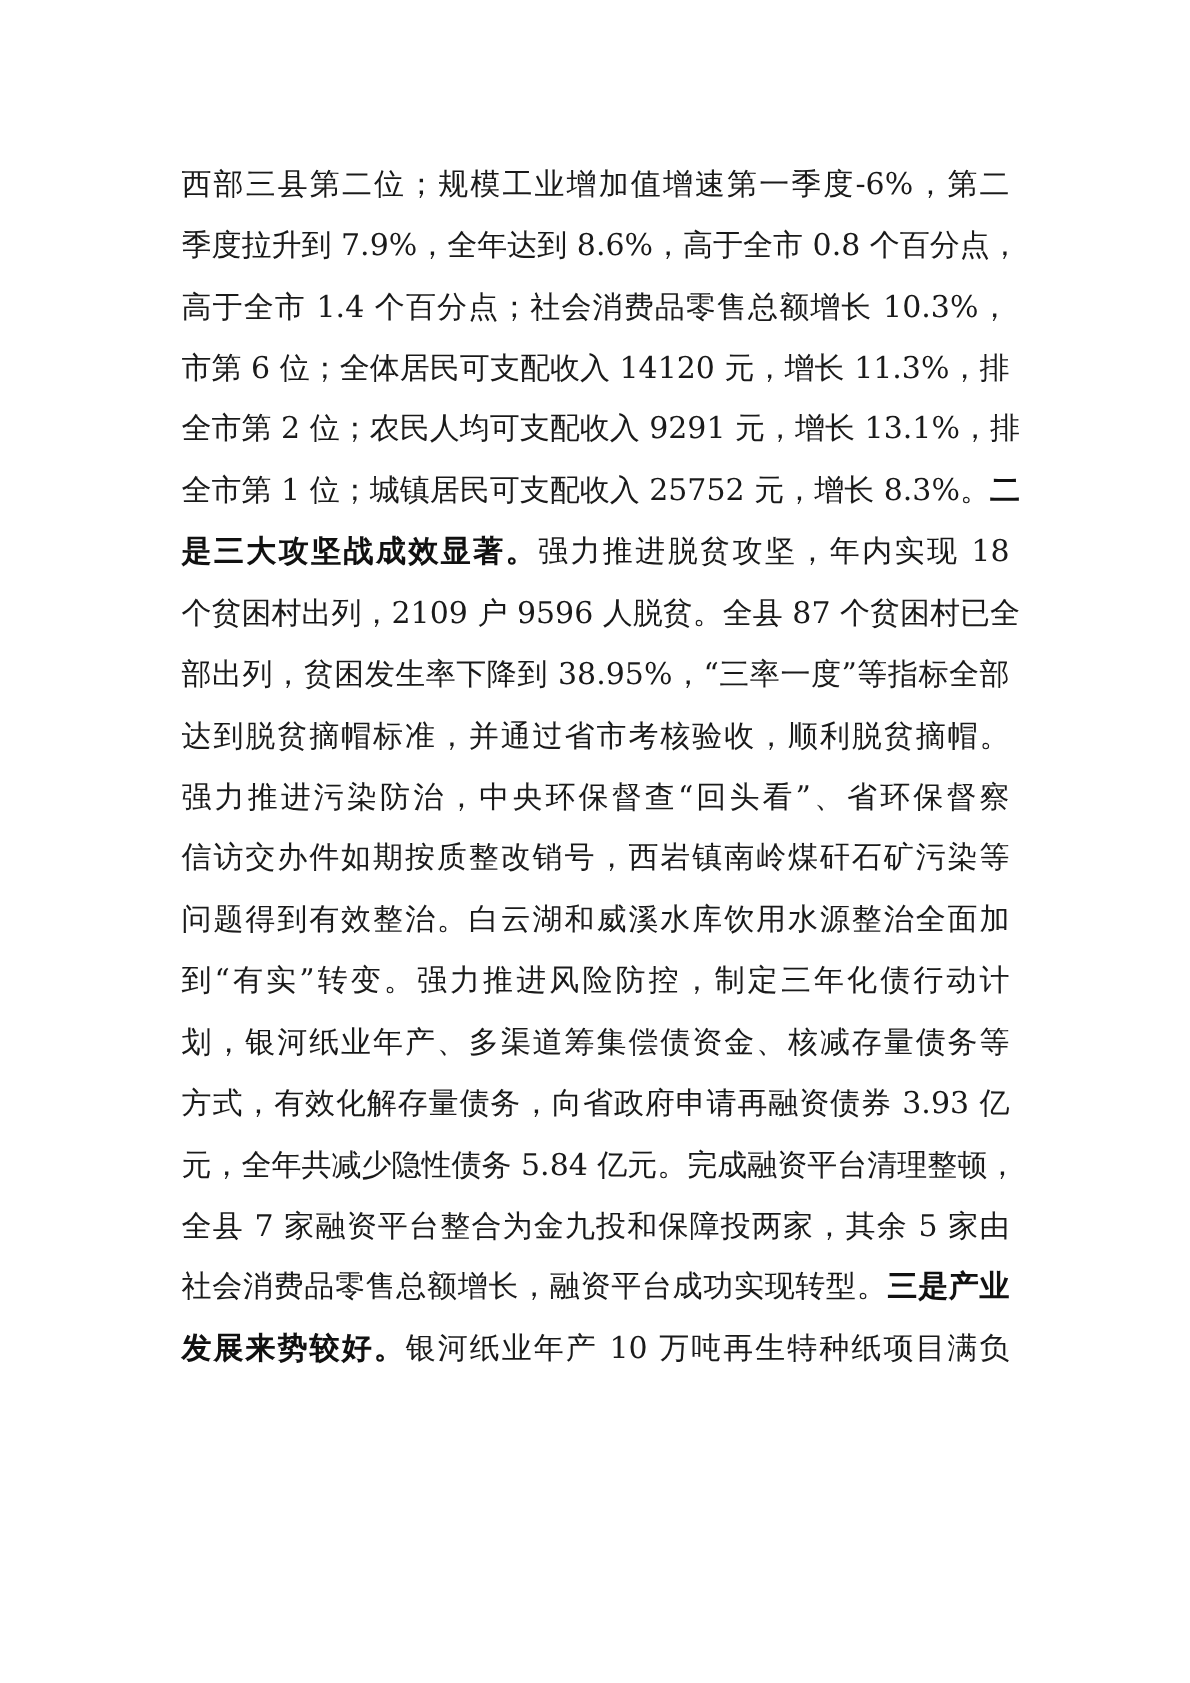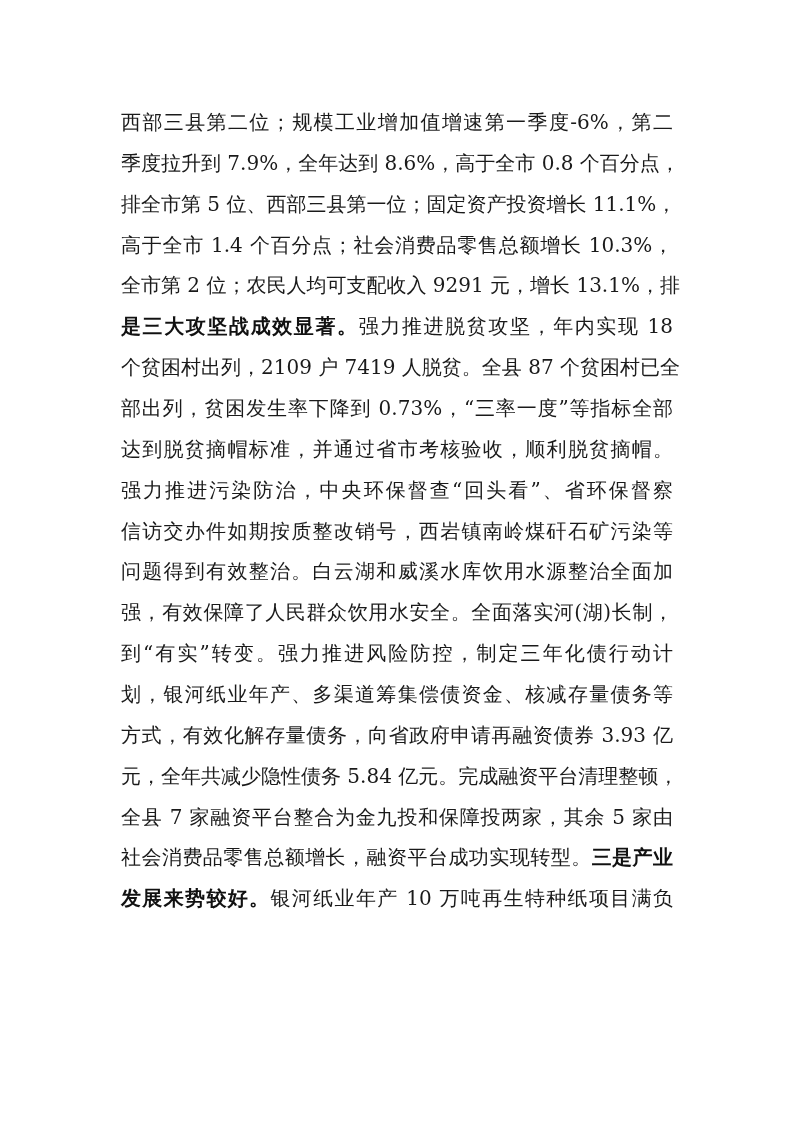--- a/index.html
+++ b/index.html
@@ -46,31 +46,31 @@
       color: #111111;
     }
   </style>
 </head>
 <body>
 
 <div class="page">
   <div class="text-block">
     <div class="line"><span>西部三县第二位；规模工业增加值增速第一季度-6%，第二</span></div>
     <div class="line"><span>季度拉升到 7.9%，全年达到 8.6%，高于全市 0.8 个百分点，</span></div>
-    <div class="line"><span>排全市第 5 位、西部三县第一位；固定资产投资增长 11.1%，</span></div>
     <div class="line"><span>高于全市 1.4 个百分点；社会消费品零售总额增长 10.3%，</span></div>
+    <div class="line"><span>市第 6 位；全体居民可支配收入 14120 元，增长 11.3%，排</span></div>
     <div class="line"><span>全市第 2 位；农民人均可支配收入 9291 元，增长 13.1%，排</span></div>
+    <div class="line"><span>全市第 1 位；城镇居民可支配收入 25752 元，增长 8.3%。</span><span class="bold">二</span></div>
     <div class="line"><span class="bold">是三大攻坚战成效显著。</span><span>强力推进脱贫攻坚，年内实现 18</span></div>
-    <div class="line"><span>个贫困村出列，2109 户 7419 人脱贫。全县 87 个贫困村已全</span></div>
-    <div class="line"><span>部出列，贫困发生率下降到 0.73%，“三率一度”等指标全部</span></div>
+    <div class="line"><span>个贫困村出列，2109 户 9596 人脱贫。全县 87 个贫困村已全</span></div>
+    <div class="line"><span>部出列，贫困发生率下降到 38.95%，“三率一度”等指标全部</span></div>
     <div class="line"><span>达到脱贫摘帽标准，并通过省市考核验收，顺利脱贫摘帽。</span></div>
     <div class="line"><span>强力推进污染防治，中央环保督查“回头看”、省环保督察</span></div>
     <div class="line"><span>信访交办件如期按质整改销号，西岩镇南岭煤矸石矿污染等</span></div>
     <div class="line"><span>问题得到有效整治。白云湖和威溪水库饮用水源整治全面加</span></div>
-    <div class="line"><span>强，有效保障了人民群众饮用水安全。全面落实河(湖)长制，</span></div>
     <div class="line"><span>到“有实”转变。强力推进风险防控，制定三年化债行动计</span></div>
     <div class="line"><span>划，银河纸业年产、多渠道筹集偿债资金、核减存量债务等</span></div>
     <div class="line"><span>方式，有效化解存量债务，向省政府申请再融资债券 3.93 亿</span></div>
     <div class="line"><span>元，全年共减少隐性债务 5.84 亿元。完成融资平台清理整顿，</span></div>
     <div class="line"><span>全县 7 家融资平台整合为金九投和保障投两家，其余 5 家由</span></div>
     <div class="line"><span>社会消费品零售总额增长，融资平台成功实现转型。</span><span class="bold">三是产业</span></div>
     <div class="line"><span class="bold">发展来势较好。</span><span>银河纸业年产 10 万吨再生特种纸项目满负</span></div>
   </div>
 </div>
 

